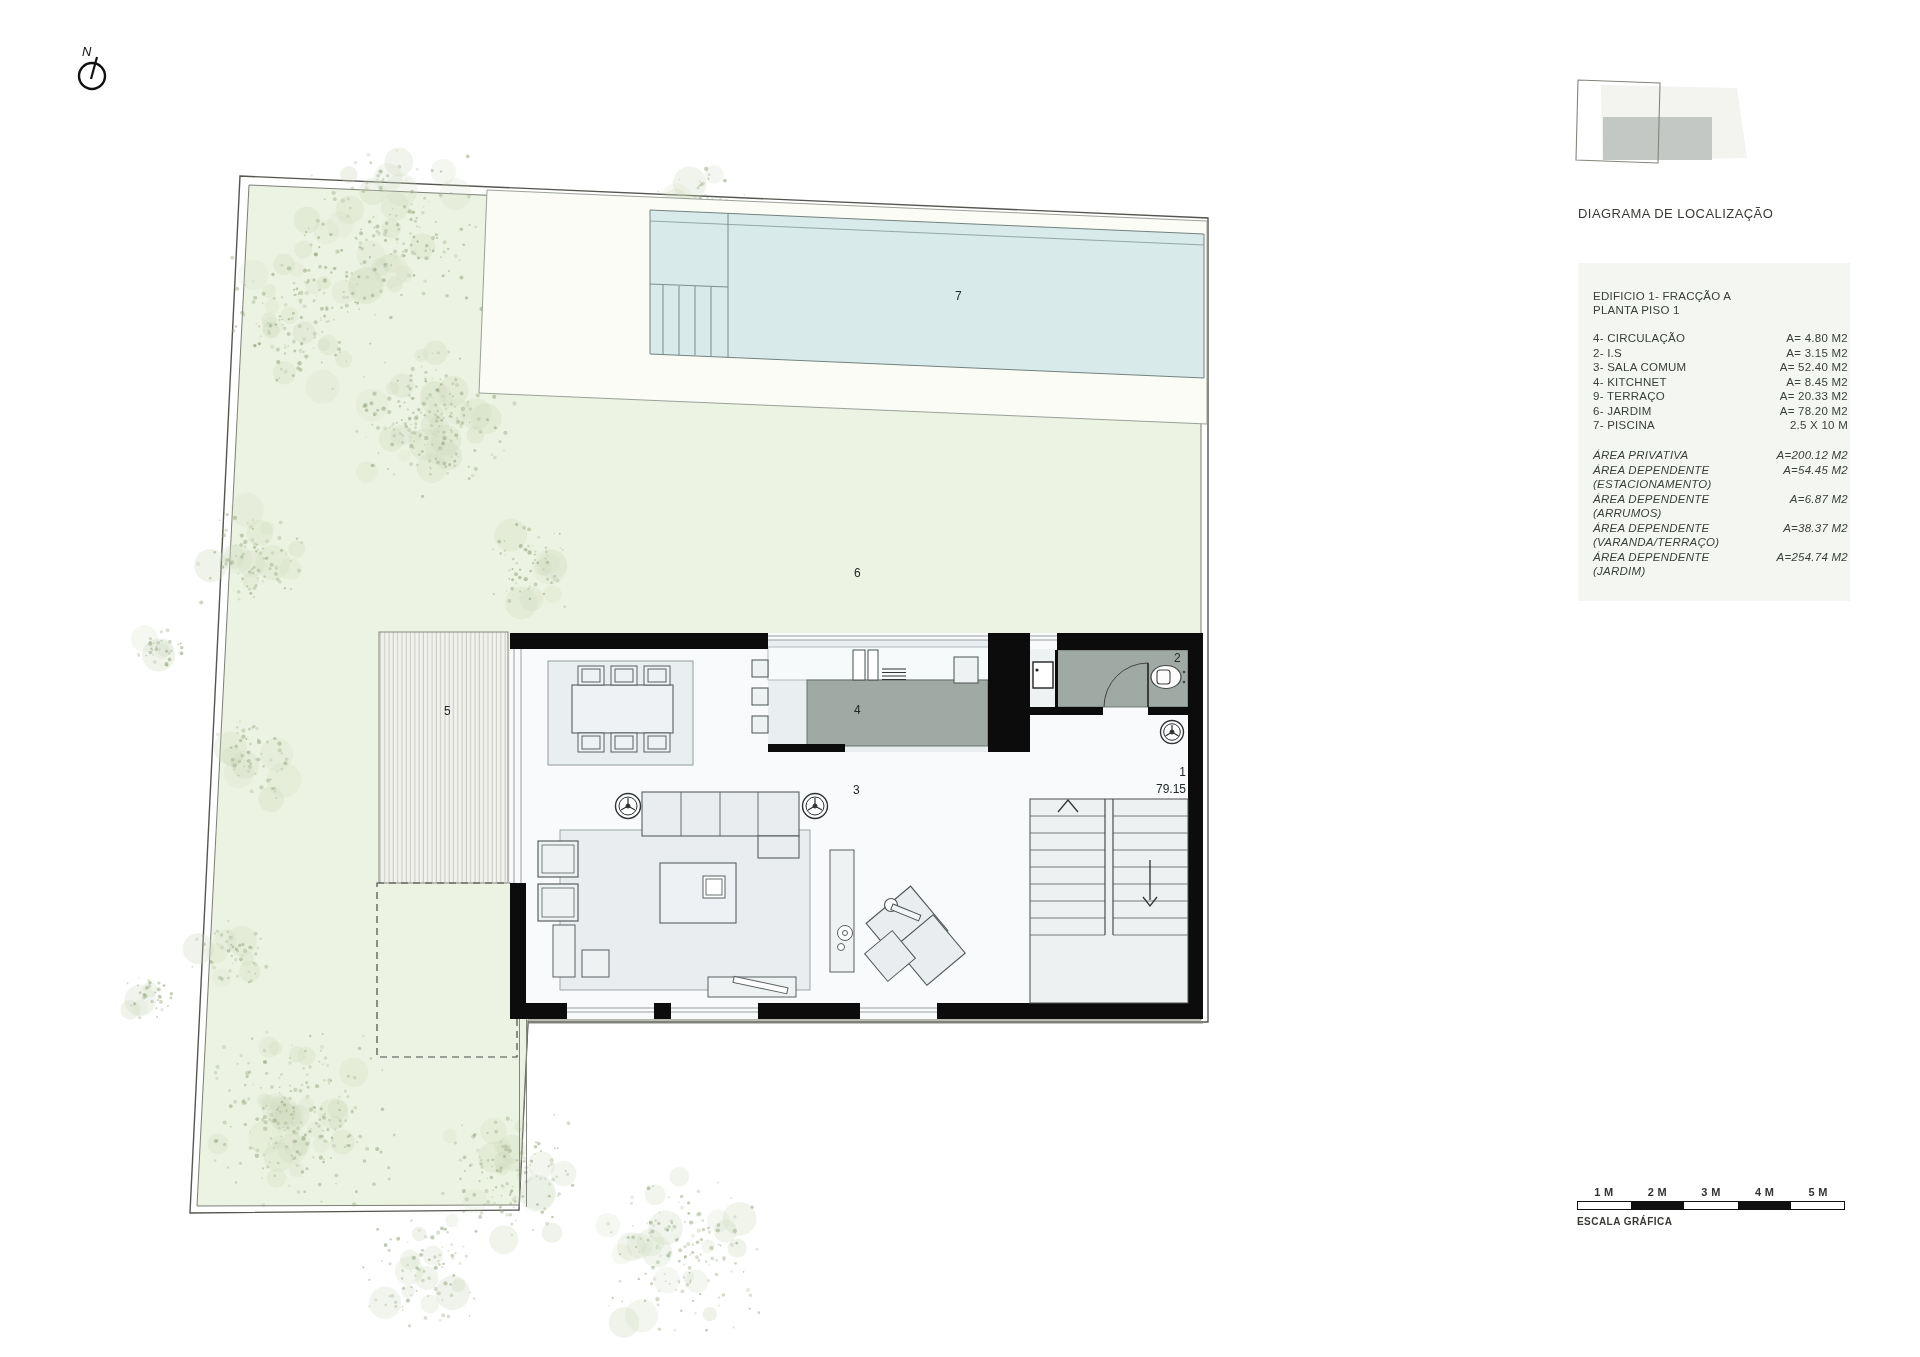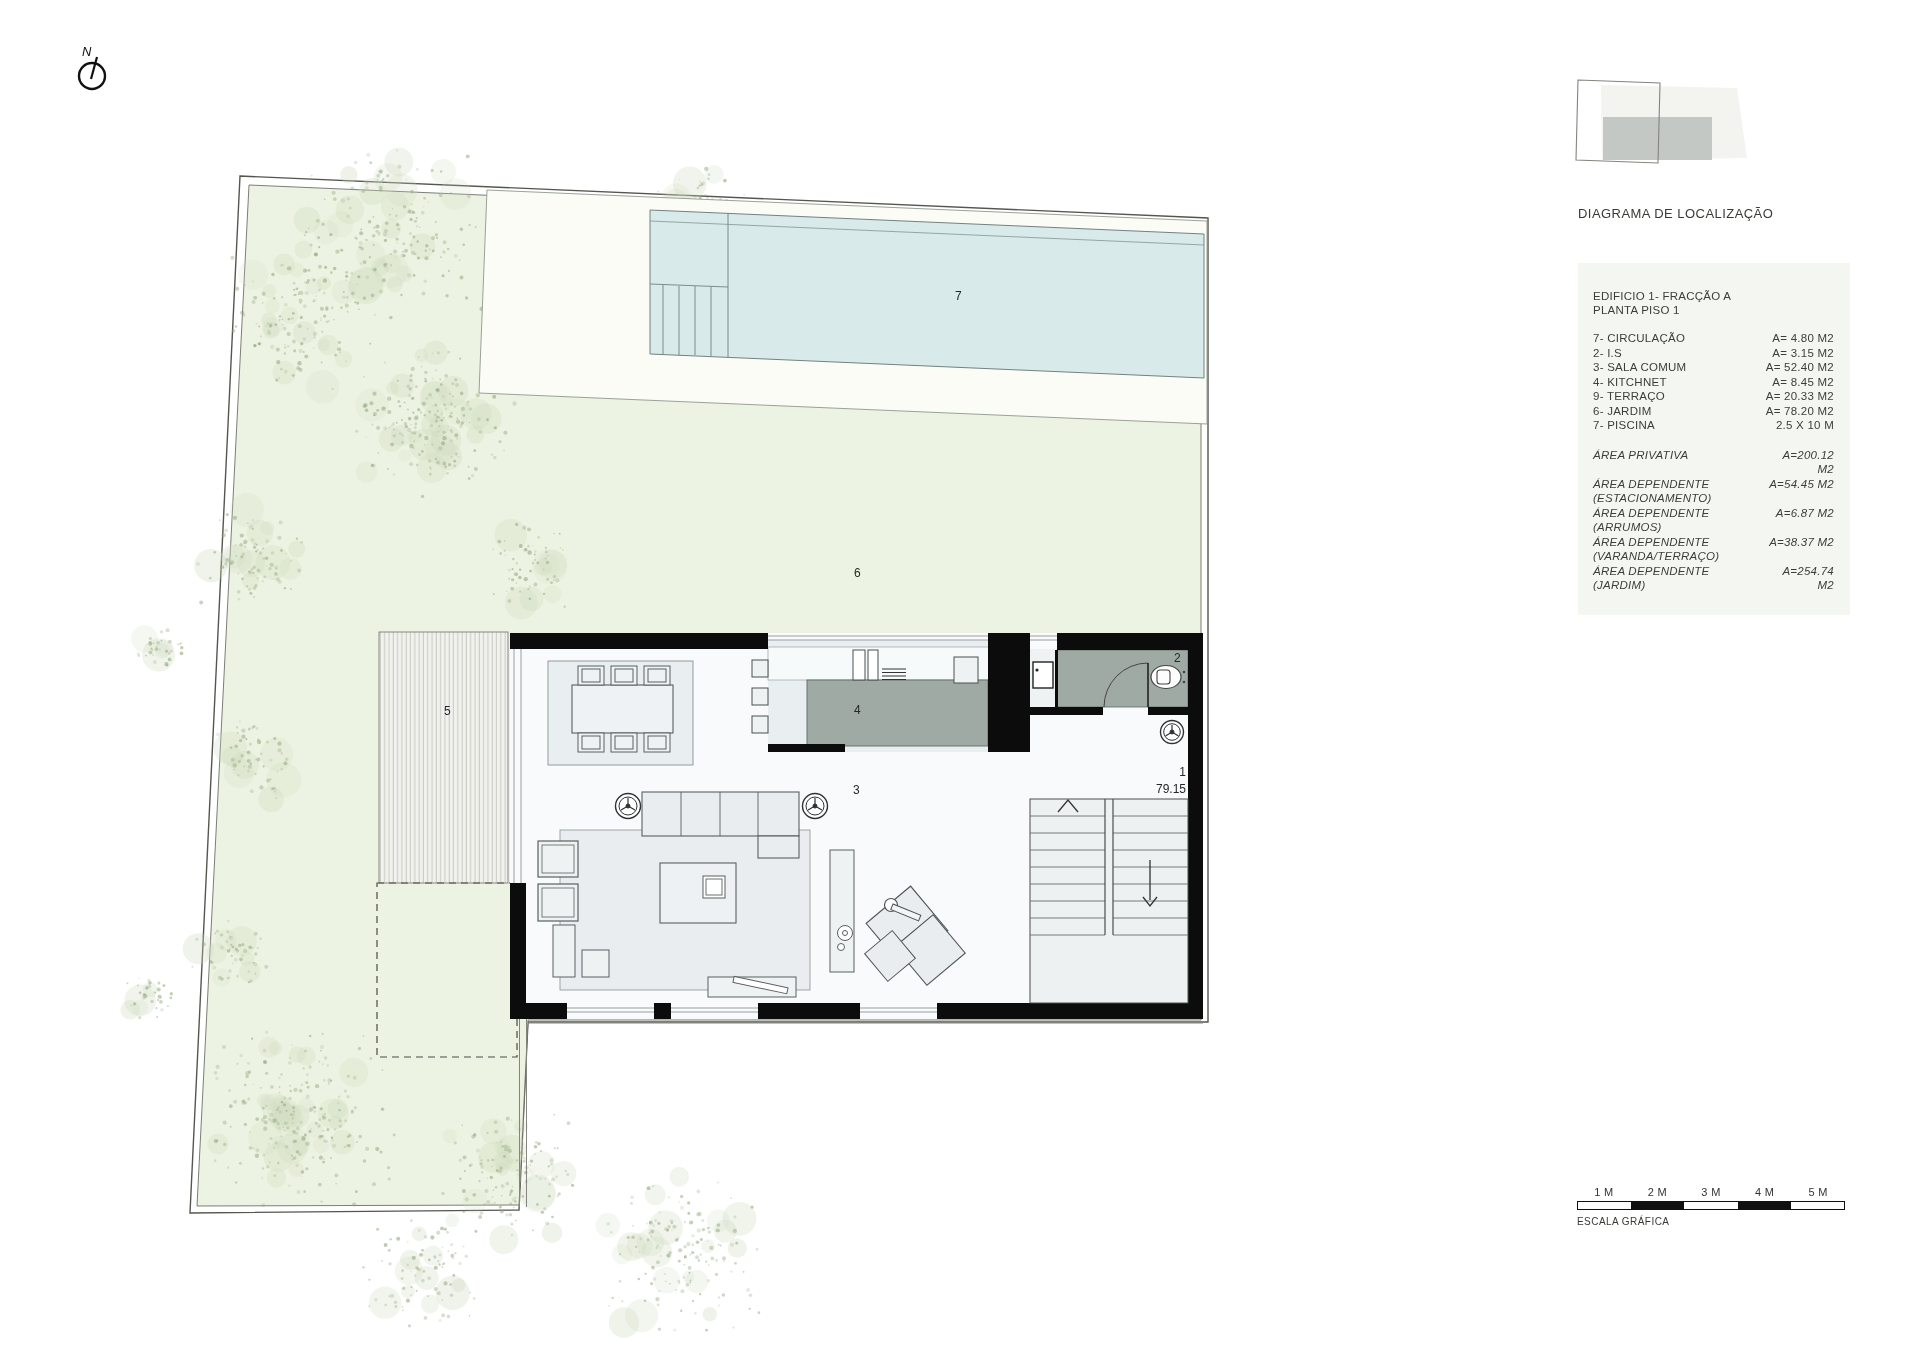--- a/index.html
+++ b/index.html
@@ -1,32 +1,32 @@
 <!DOCTYPE html>
 <html><head>
 <meta charset="utf-8">
 <style>
   html,body{margin:0;padding:0;background:#ffffff;}
   body{width:1920px;height:1357px;position:relative;font-family:"Liberation Sans",sans-serif;overflow:hidden;}
   #plan-svg{position:absolute;left:0;top:0;width:1920px;height:1357px;}
   .plan-label{font-family:"Liberation Sans",sans-serif;font-size:12px;fill:#23282a;}
   
   .legend{position:absolute;left:1578px;top:263px;width:272px;box-sizing:border-box;
-          background:#f4f6f1;padding:26px 16px 22px 15px;color:#394039;
+          background:#f4f6f1;padding:26px 2px 22px 15px;color:#394039;
           font-size:11.5px;letter-spacing:.25px;line-height:14px;}
   .legend .ttl{margin-bottom:14px;}
   .lrow{display:flex;margin-bottom:.5px;}
   .lrow .ll{width:170px;flex:none;}
   .lrow .lv{flex:1;text-align:right;}
   .areas{margin-top:16px;}
   .areas .lrow{margin-bottom:1px;font-style:italic;}
   
   .diagram-caption{position:absolute;left:1578px;top:170px;font-size:13px;letter-spacing:.45px;color:#3a3a35;margin-top:36px;}
   
-  .scalebar{position:absolute;left:1577px;top:1186px;width:268px;color:#333;}
+  .scalebar{position:absolute;left:1577px;top:1186px;width:268px;color:#333;font-weight:bold;}
   .scalebar .ticks{display:flex;font-size:11px;letter-spacing:.3px;margin-bottom:3px;}
   .scalebar .ticks span{width:53.6px;text-align:center;flex:none;}
   .scalebar .bar{display:flex;height:7px;border:1.2px solid #101010;box-sizing:content-box;}
   .scalebar .bar i{flex:1;}
   .seg-w{background:#ffffff;}
   .seg-b{background:#101010;}
   .scalebar .cap{font-size:10px;letter-spacing:.45px;margin-top:6px;color:#3a3a35;}
 </style>
 </head>
 <body>
@@ -1895,21 +1895,21 @@
 
 <div class="diagram-caption">DIAGRAMA DE LOCALIZAÇÃO</div>
 
 <div class="legend">
   <div class="ttl">
     <div>EDIFICIO 1- FRACÇÃO A</div>
     <div>PLANTA PISO 1</div>
   </div>
 
   <div class="lrow">
-      <div class="ll">7- CIRCULAÇÃO</div>
+      <div class="ll">4- CIRCULAÇÃO</div>
       <div class="lv">A= 4.80 M2</div>
     </div>
   <div class="lrow">
       <div class="ll">2- I.S</div>
       <div class="lv">A= 3.15 M2</div>
     </div>
   <div class="lrow">
       <div class="ll">3- SALA COMUM</div>
       <div class="lv">A= 52.40 M2</div>
     </div>

